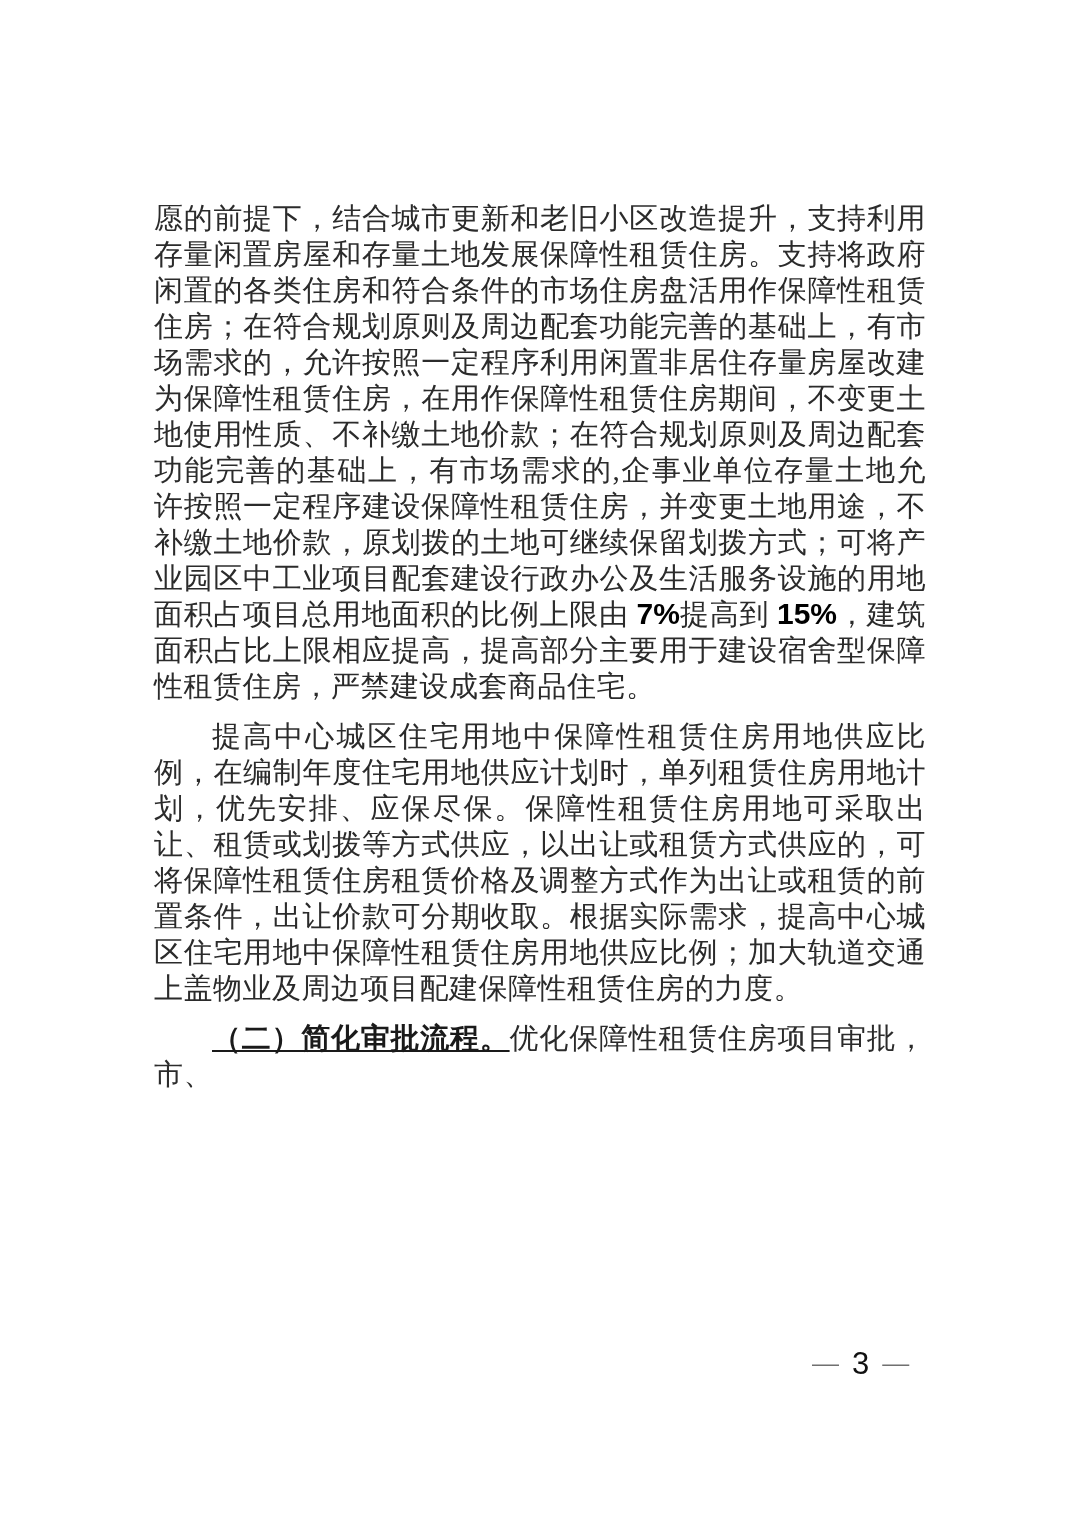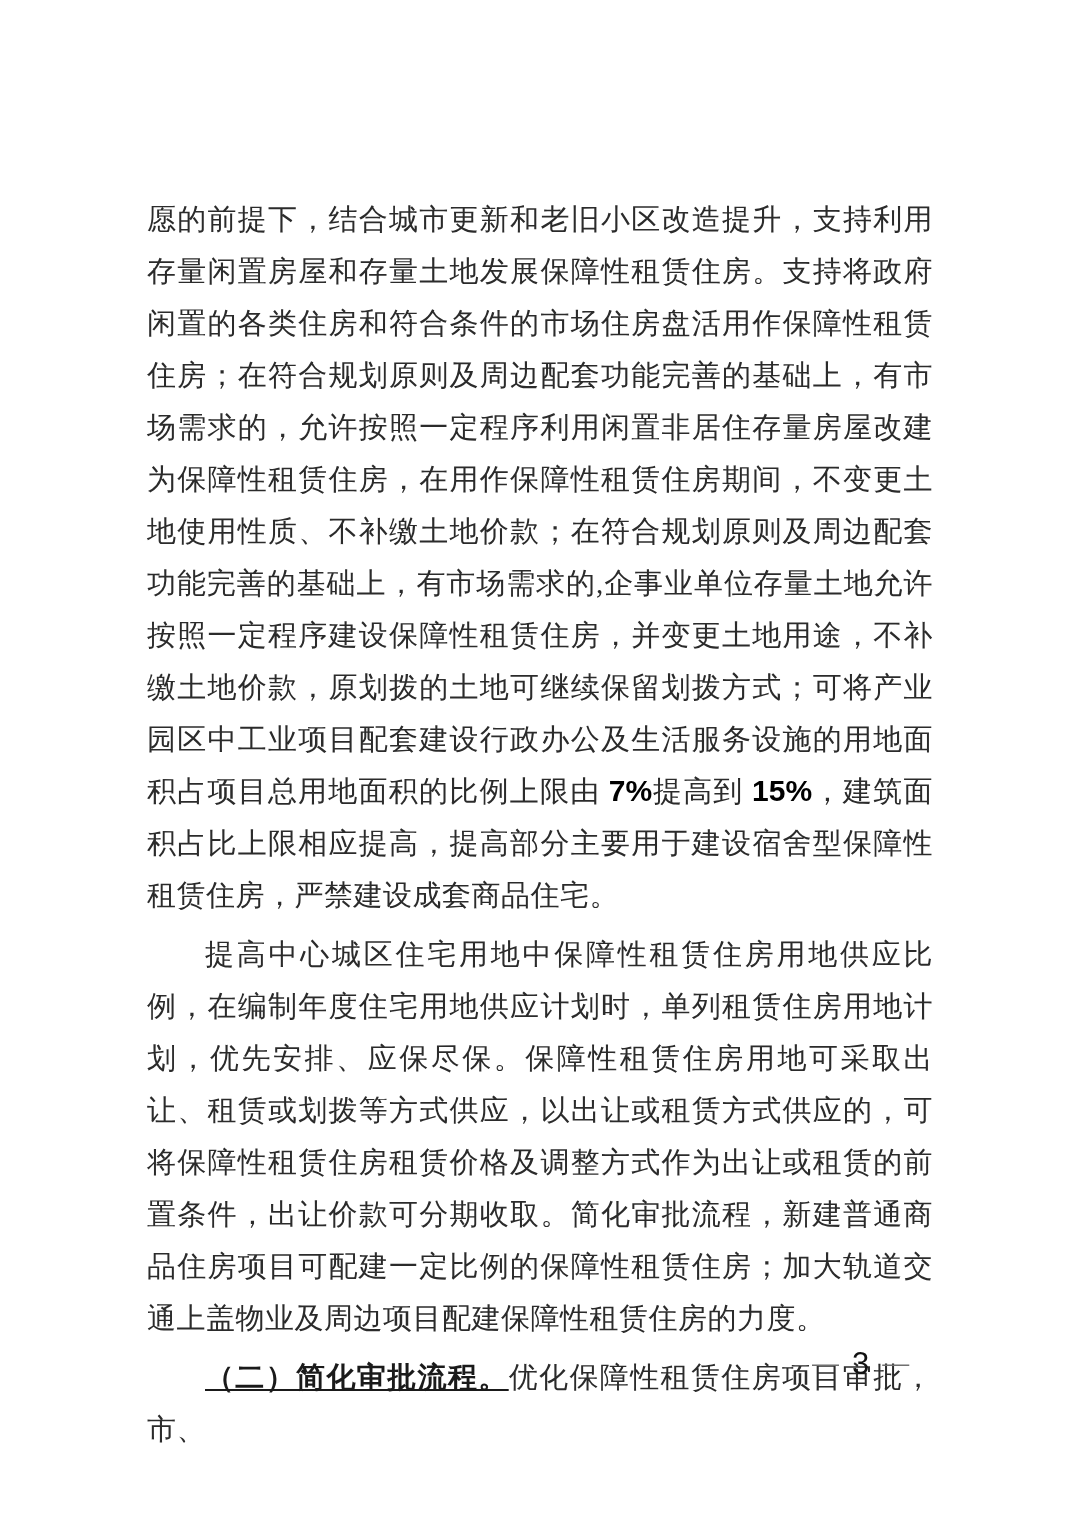--- a/index.html
+++ b/index.html
@@ -19,23 +19,23 @@
     inset: 0;
     background: #ffffff;
   }
   .content {
     position: absolute;
     left: 140px;
     top: 186px;
     width: 800px;
   }
   .para {
-    margin: 7px;
+    margin: 14px;
     font-size: 29px;
-    line-height: 52px;
+    line-height: 36px;
     text-align: justify;
     color: #2b2b2b;
     letter-spacing: 0.5px;
     font-weight: 400;
   }
   .para.indent {
     text-indent: 2em;
   }
   .numeral {
     font-family: "Liberation Sans", "DejaVu Sans", sans-serif;
@@ -72,21 +72,21 @@
 </style>
 </head>
 <body>
 
 <div class="doc-page">
 
   <div class="content">
 
     <p class="para"><span>愿的前提下，结合城市更新和老旧小区改造提升，支持利用存量闲置房屋和存量土地发展保障性租赁住房。支持将政府闲置的各类住房和符合条件的市场住房盘活用作保障性租赁住房；在符合规划原则及周边配套功能完善的基础上，有市场需求的，允许按照一定程序利用闲置非居住存量房屋改建为保障性租赁住房，在用作保障性租赁住房期间，不变更土地使用性质、不补缴土地价款；在符合规划原则及周边配套功能完善的基础上，有市场需求的,企事业单位存量土地允许按照一定程序建设保障性租赁住房，并变更土地用途，不补缴土地价款，原划拨的土地可继续保留划拨方式；可将产业园区中工业项目配套建设行政办公及生活服务设施的用地面积占项目总用地面积的比例上限由 </span><span class="numeral">7%</span><span>提高到 </span><span class="numeral">15%</span><span>，建筑面积占比上限相应提高，提高部分主要用于建设宿舍型保障性租赁住房，严禁建设成套商品住宅。</span></p>
 
-    <p class="para indent"><span>提高中心城区住宅用地中保障性租赁住房用地供应比例，在编制年度住宅用地供应计划时，单列租赁住房用地计划，优先安排、应保尽保。保障性租赁住房用地可采取出让、租赁或划拨等方式供应，以出让或租赁方式供应的，可将保障性租赁住房租赁价格及调整方式作为出让或租赁的前置条件，出让价款可分期收取。简化审批流程，新建普通商品住房项目可配建一定比例的保障性租赁住房；加大轨道交通上盖物业及周边项目配建保障性租赁住房的力度。</span></p>
+    <p class="para indent"><span>提高中心城区住宅用地中保障性租赁住房用地供应比例，在编制年度住宅用地供应计划时，单列租赁住房用地计划，优先安排、应保尽保。保障性租赁住房用地可采取出让、租赁或划拨等方式供应，以出让或租赁方式供应的，可将保障性租赁住房租赁价格及调整方式作为出让或租赁的前置条件，出让价款可分期收取。根据实际需求，提高中心城区住宅用地中保障性租赁住房用地供应比例；加大轨道交通上盖物业及周边项目配建保障性租赁住房的力度。</span></p>
 
     <p class="para indent"><span class="lead-bold">（二）简化审批流程。</span><span>优化保障性租赁住房项目审批，市、</span></p>
 
   </div>
 
   <div class="footer">
     <span class="dash">—</span>
     <span class="num">3</span>
     <span class="dash">—</span>
   </div>

